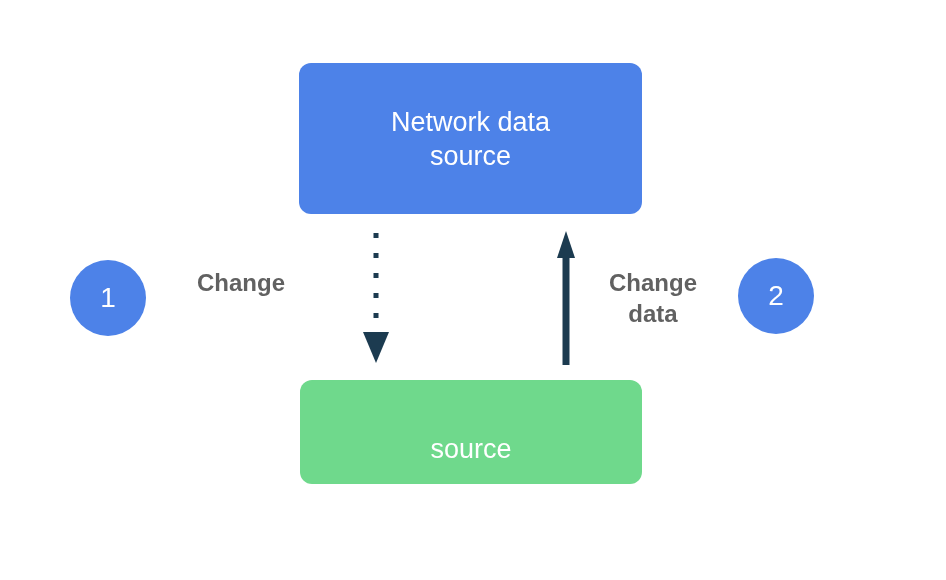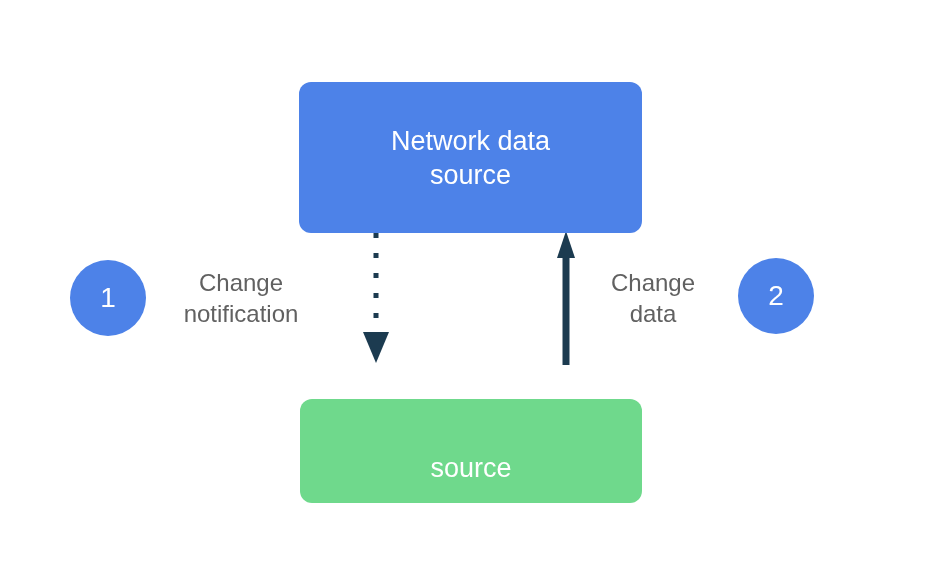--- a/index.html
+++ b/index.html
@@ -18,21 +18,20 @@
     position: absolute;
     border-radius: 12px;
     display: flex;
     align-items: center;
     justify-content: center;
     text-align: center;
     color: var(--box-text, #ffffff);
     font-size: 27px;
     line-height: 34px;
     font-weight: 400;
-    margin-top: 19px;
   }
   .node-network {
     left: 299px;
     top: 63px;
     width: 343px;
     height: 151px;
     background: var(--network-box, #4d82e8);
   }
   .node-local {
     left: 300px;
@@ -54,20 +53,21 @@
     font-size: 28px;
   }
   .badge-1 { left: 70px; top: 260px; }
   .badge-2 { left: 738px; top: 258px; }
   .flow-label {
     position: absolute;
     text-align: center;
     color: var(--label-text, #616161);
     font-size: 24px;
     line-height: 31px;
+    font-weight: bold;
   }
   .flow-label-1 { left: 154px; top: 267px; width: 174px; }
   .flow-label-2 { left: 573px; top: 267px; width: 160px; }
   .arrows-layer {
     position: absolute;
     left: 0;
     top: 0;
     width: 946px;
     height: 580px;
   }
@@ -100,21 +100,20 @@
       <br>
       <span>source</span>
     </div>
   </div>
 
   <div class="badge badge-1">
     <span>1</span>
   </div>
   <div class="flow-label flow-label-1">
     <span>Change</span><br>
-    <span>notification</span>
   </div>
 
   <div class="flow-label flow-label-2">
     <span>Change</span><br>
     <span>data</span>
   </div>
   <div class="badge badge-2">
     <span>2</span>
   </div>
 

